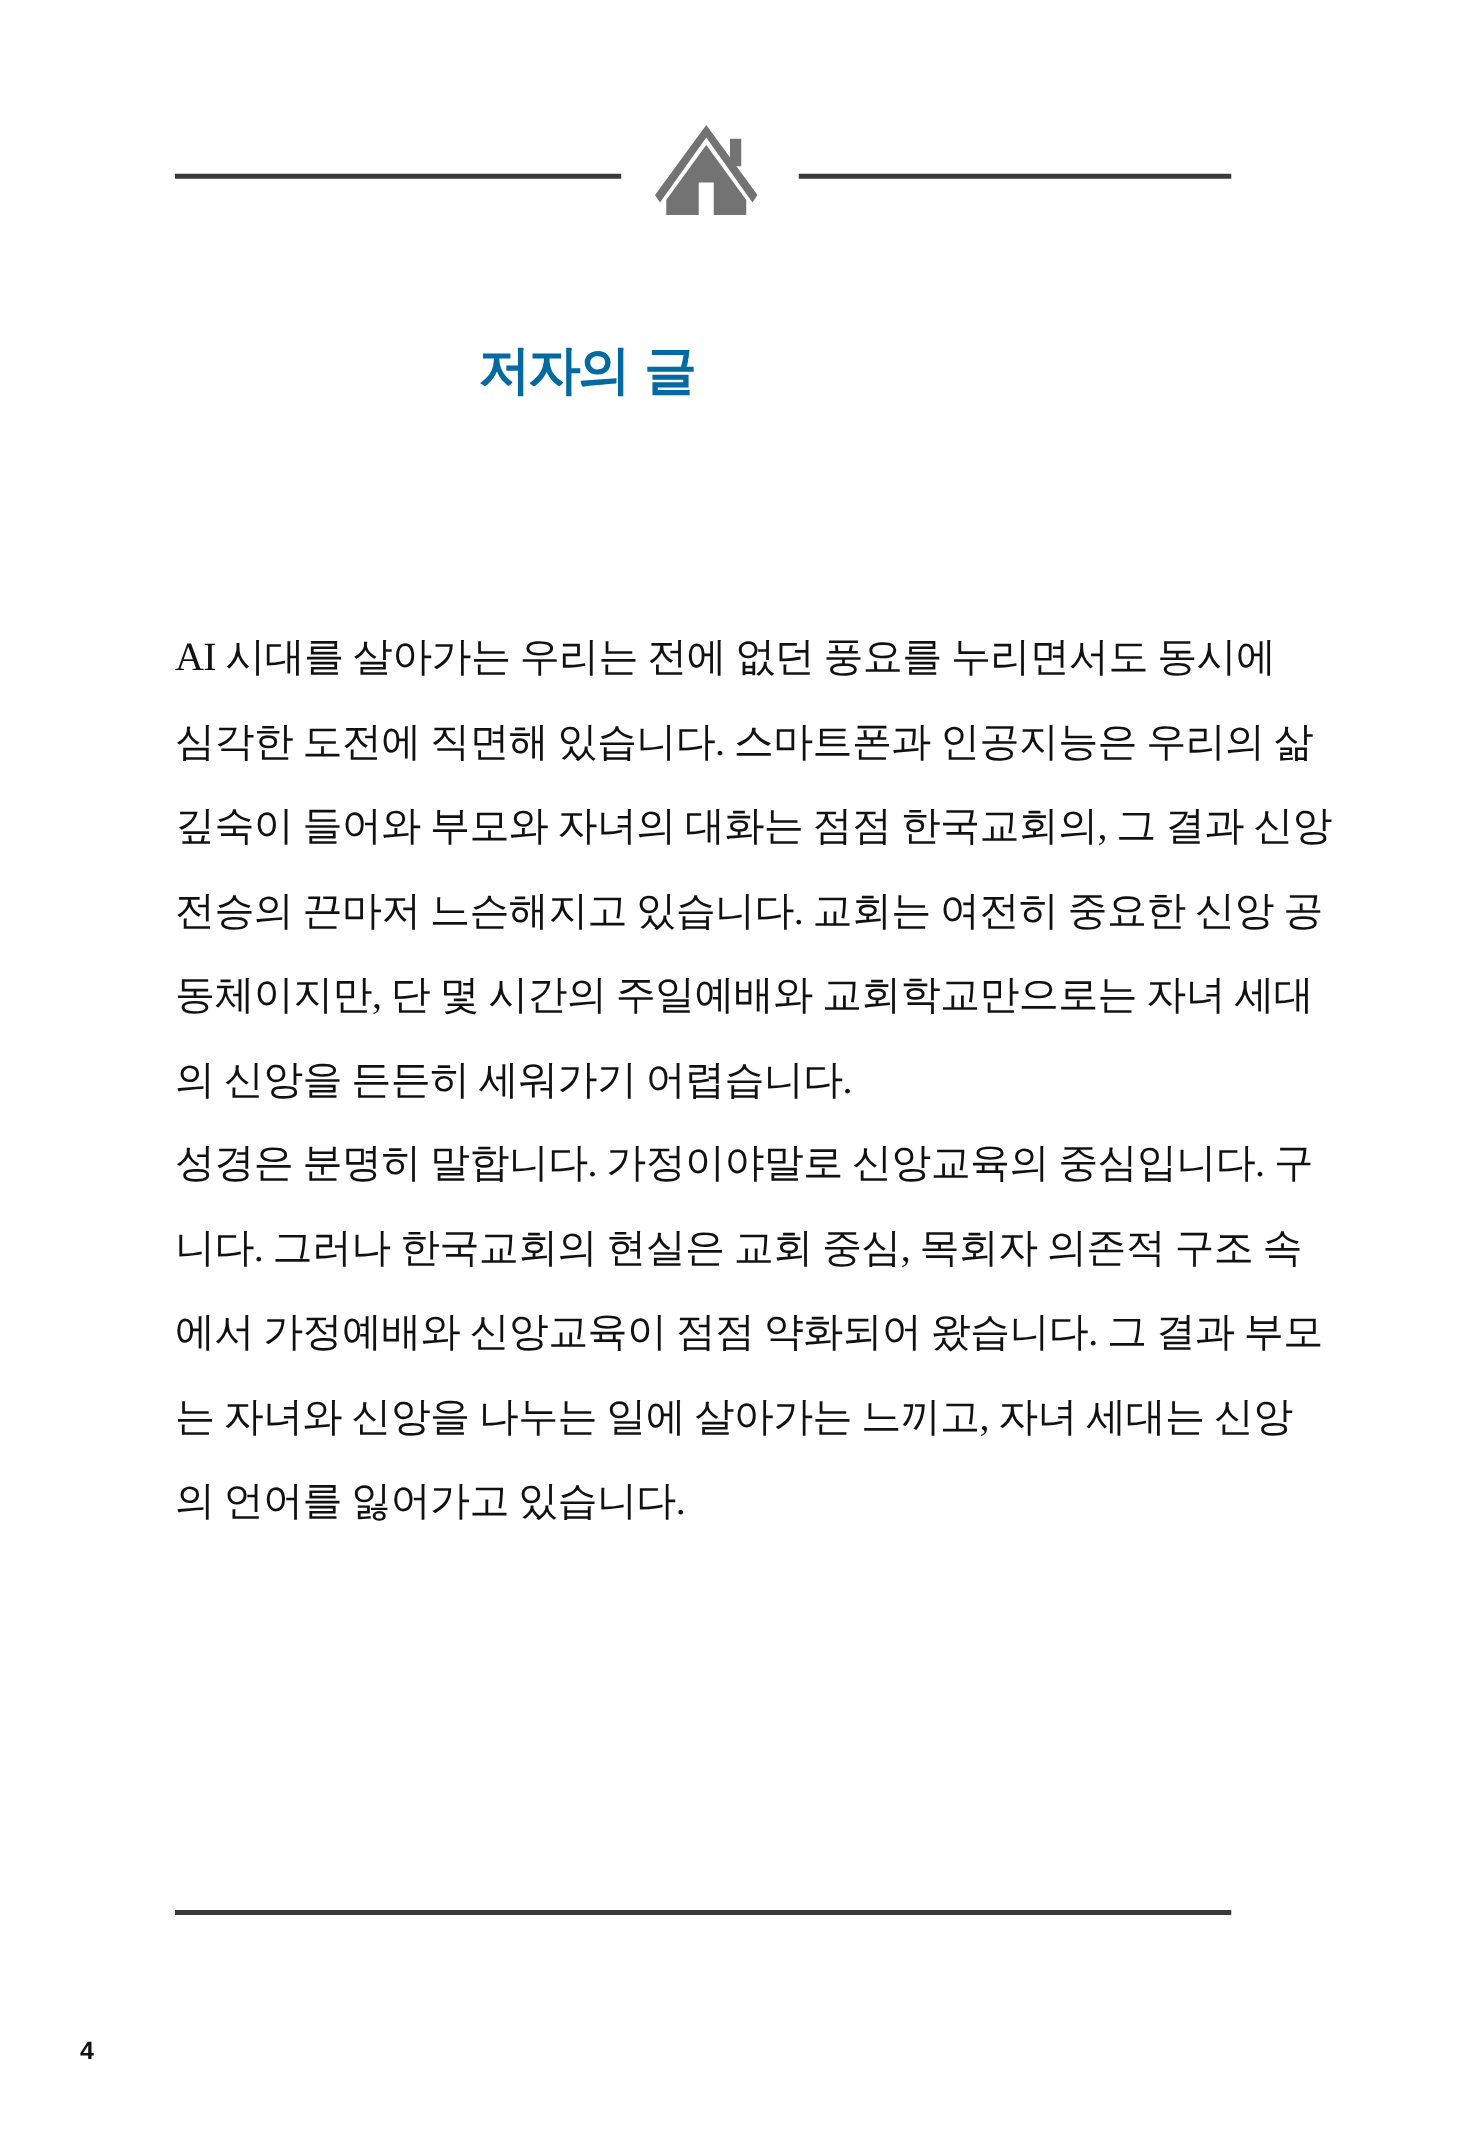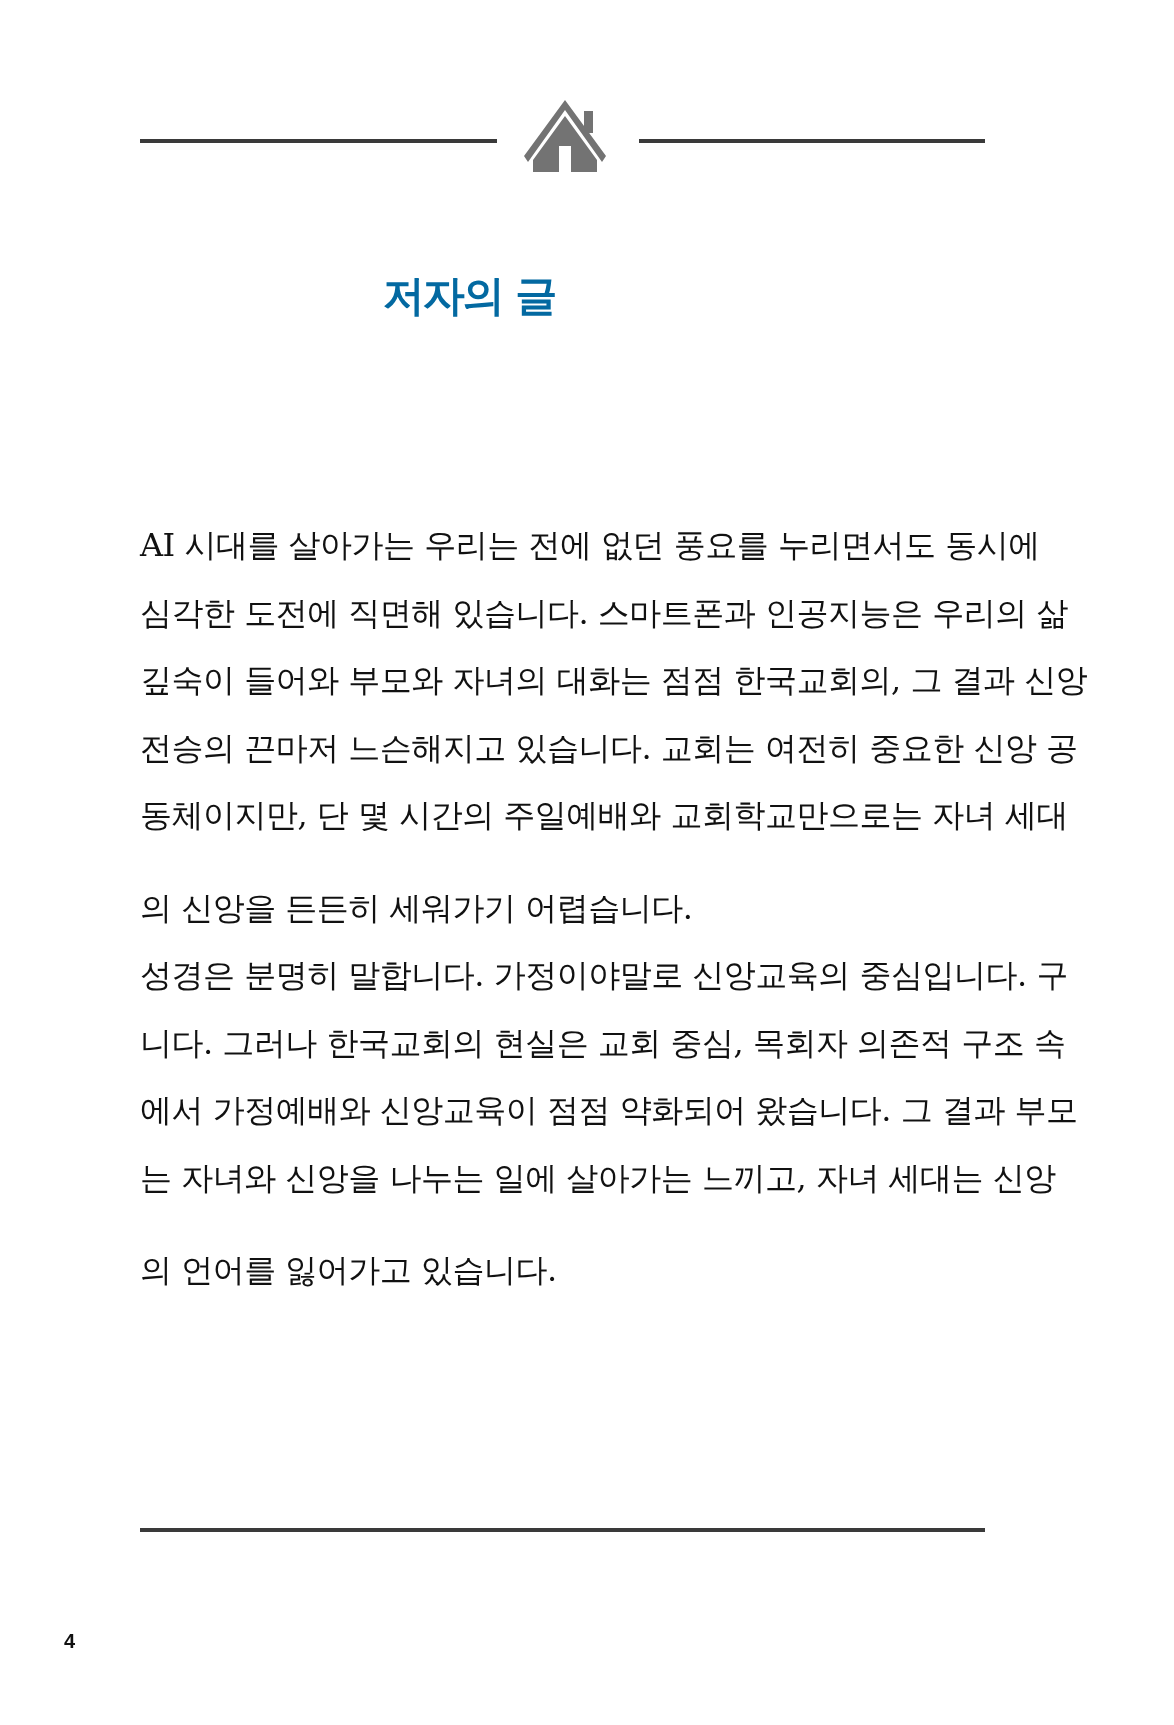--- a/index.html
+++ b/index.html
@@ -5,26 +5,26 @@
     html, body { margin: 0; padding: 0; background: #ffffff; }
     body { width: 1174px; height: 1725px; position: relative; overflow: hidden;
            font-family: "DejaVu Serif", "Liberation Serif", serif; color: #111; }
     .rule { position: absolute; height: 4px; background: #3a3a3a; }
     .rule-top-left { left: 140px; top: 139px; width: 357px; }
     .rule-top-right { left: 639px; top: 139px; width: 346px; }
     .house { position: absolute; left: 524px; top: 98px; width: 82px; height: 74px; }
     .title { position: absolute; left: 0; width: 938px; top: 248px; text-align: center;
              font-family: "DejaVu Sans", "Liberation Sans", sans-serif; font-weight: bold;
              font-size: 42px; letter-spacing: -2px; color: #0369a1; margin-top: 20px; }
-    .body-text { position: absolute; left: 140px; top: 525px; width: 848px; }
+    .body-text { position: absolute; left: 140px; top: 505px; width: 848px; font-family: Liberation Serif, serif; }
     .para { margin: 0 0 0 0; }
     .line { display: block; height: 67.5px; line-height: 40px; font-size: 32px;
             white-space: nowrap; text-align: justify; text-align-last: justify;
             letter-spacing: -0.5px; }
-    .line.last { text-align-last: left; margin-top: 25px; }
+    .line.last { text-align-last: left; }
     .rule-bottom { left: 140px; top: 1528px; width: 845px; }
     .page-num { position: absolute; left: 64px; top: 1630px; font-family: "Liberation Sans", "DejaVu Sans", sans-serif;
                 font-weight: bold; font-size: 20px; color: #111; }
   </style>
 </head>
 <body>
 
 <div class="rule rule-top-left"></div>
 <svg class="house" viewBox="0 0 82 74" xmlns="http://www.w3.org/2000/svg">
   <polygon points="41,2 0,58 4,64 41,12 78,64 82,58" fill="#737373"></polygon>

